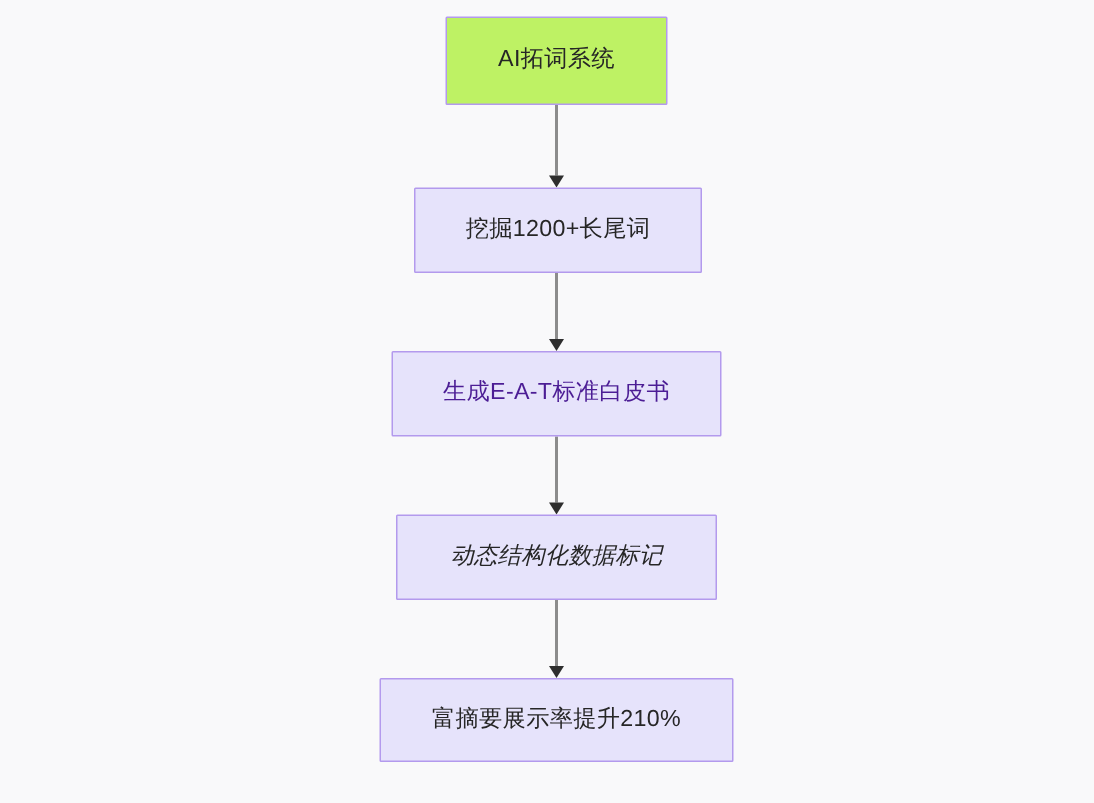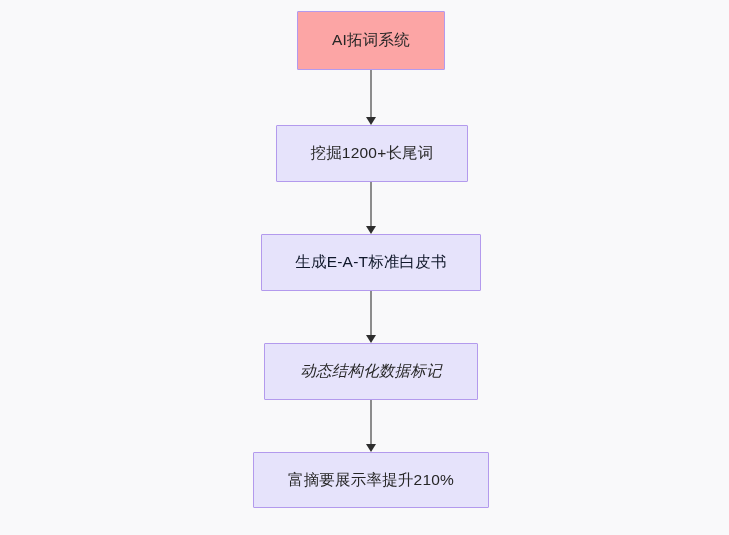--- a/index.html
+++ b/index.html
@@ -73,29 +73,29 @@
   </div>
   <div class="edge" style="left: 371px; top: 291px;">
     <div class="edge-line" style="height: 44px; background: rgb(140, 140, 140);"></div>
     <div class="edge-head" style="top: 44px; border-top-color: rgb(46, 46, 46);"></div>
   </div>
   <div class="edge" style="left: 371px; top: 400px;">
     <div class="edge-line" style="height: 44px; background: rgb(140, 140, 140);"></div>
     <div class="edge-head" style="top: 44px; border-top-color: rgb(46, 46, 46);"></div>
   </div>
 
-  <div class="node" style="left: 297px; top: 11px; width: 148px; height: 59px; background: #fca5a5; border-color: rgb(179, 154, 237); color: rgb(38, 38, 38);">
+  <div class="node" style="left: 297px; top: 11px; width: 148px; height: 59px; background: #bef264; border-color: rgb(179, 154, 237); color: rgb(38, 38, 38);">
     <span class="node-label">AI拓词系统</span>
   </div>
 
   <div class="node" style="left: 276px; top: 125px; width: 192px; height: 57px; background: rgb(230, 227, 251); border-color: rgb(179, 154, 237); color: rgb(38, 38, 38);">
     <span class="node-label">挖掘1200+长尾词</span>
   </div>
 
-  <div class="node" style="left: 261px; top: 234px; width: 220px; height: 57px; background: rgb(230, 227, 251); border-color: rgb(179, 154, 237); color: #0f172a;">
+  <div class="node" style="left: 261px; top: 234px; width: 220px; height: 57px; background: rgb(230, 227, 251); border-color: rgb(179, 154, 237); color: #4c1d95;">
     <span class="node-label">生成E-A-T标准白皮书</span>
   </div>
 
   <div class="node" style="left: 264px; top: 343px; width: 214px; height: 57px; background: rgb(230, 227, 251); border-color: rgb(179, 154, 237); color: rgb(38, 38, 38); font-style: italic;">
     <span class="node-label">动态结构化数据标记</span>
   </div>
 
   <div class="node" style="left: 253px; top: 452px; width: 236px; height: 56px; background: rgb(230, 227, 251); border-color: rgb(179, 154, 237); color: rgb(38, 38, 38);">
     <span class="node-label">富摘要展示率提升210%</span>
   </div>

